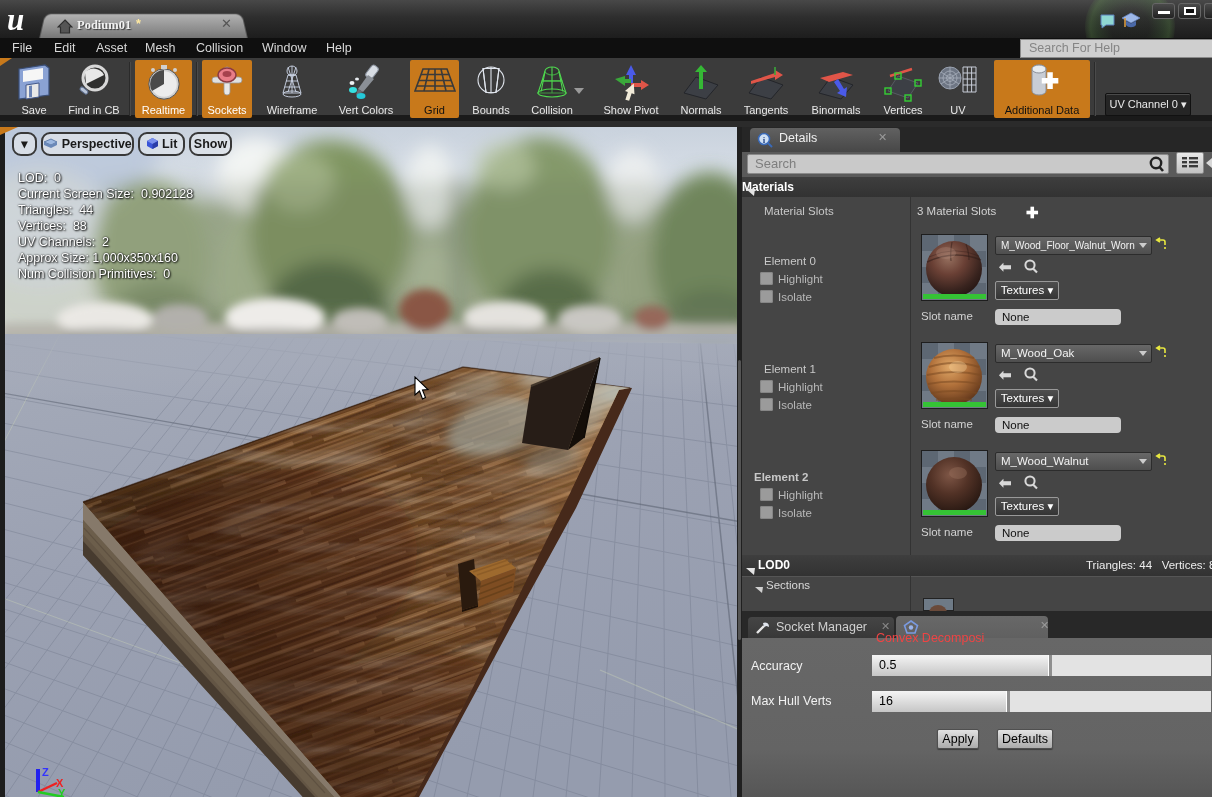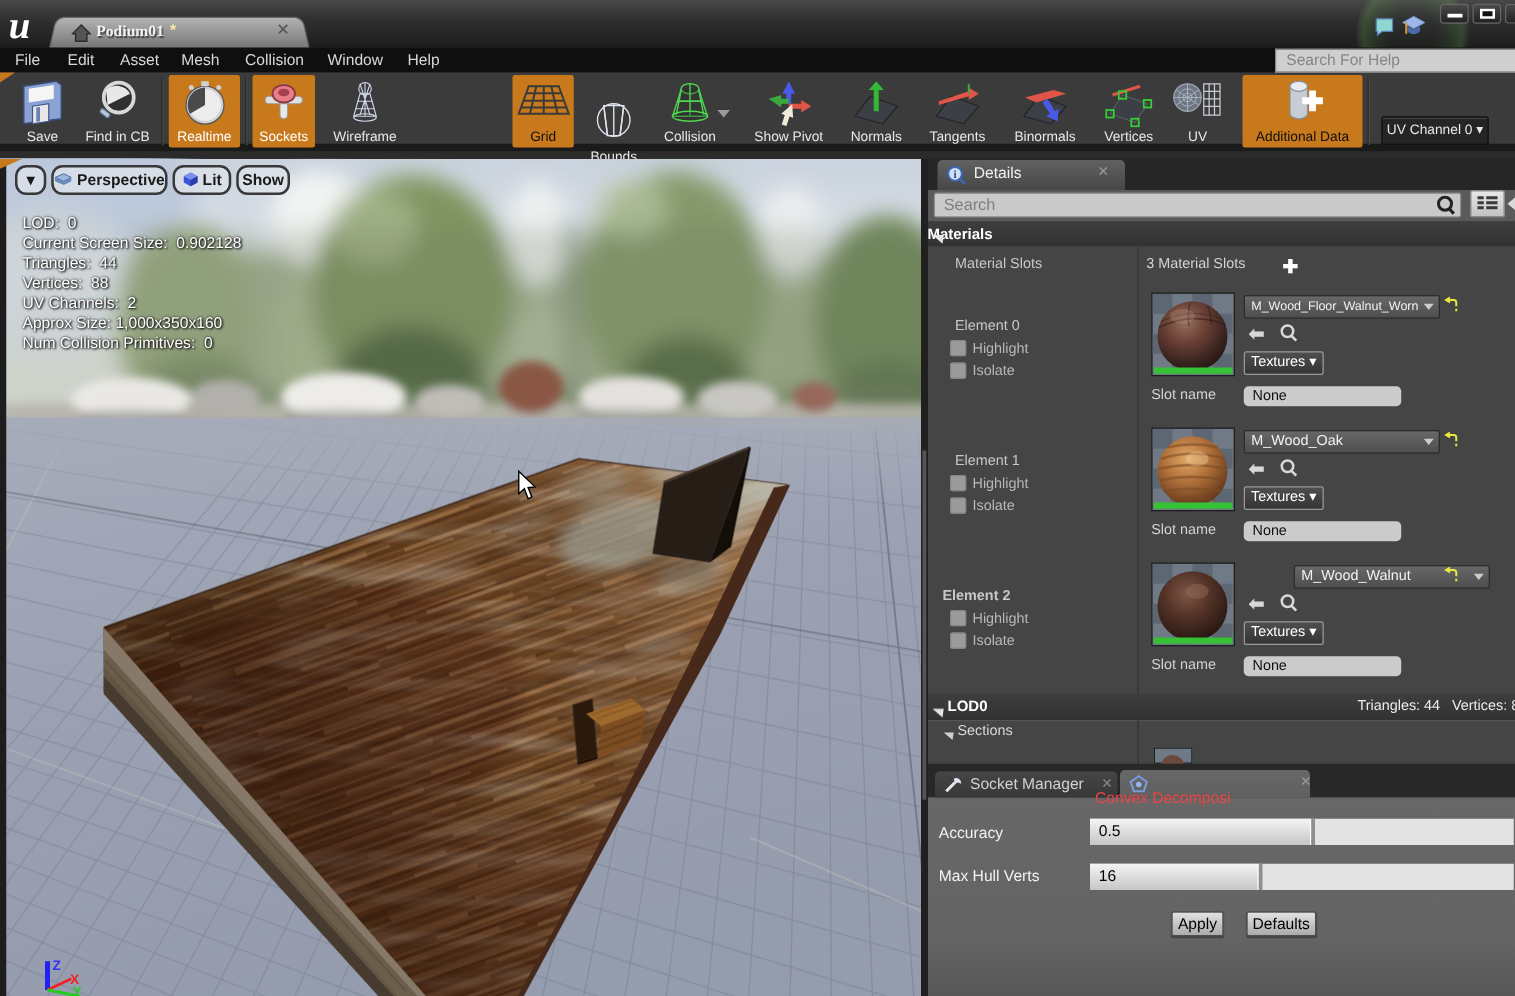--- a/index.html
+++ b/index.html
@@ -167,31 +167,43 @@
       <g stroke="#cdd6e8" stroke-width=".9" fill="none">
         <ellipse cx="17" cy="8" rx="5" ry="5"></ellipse>
         <path d="M13 12 L8 30 L26 30 L21 12 Z"></path>
         <path d="M13 12 h8 M11 18 h12 M9.5 24 h15"></path>
         <path d="M17 3 v27 M13 4 l8 25 M21 4 l-8 25"></path>
         <ellipse cx="17" cy="31" rx="9" ry="3"></ellipse>
       </g>
     </svg>
     <div class="lbl">Wireframe</div>
   </div>
+  <div class="abs tbtn" style="left:332px;top:60px;width:68px;">
+    <svg class="ticon" width="44" height="40" viewBox="0 0 44 40">
+      <rect x="24" y="2" width="8" height="14" rx="3" transform="rotate(38 28 9)" fill="#d8dde4" stroke="#8a929e" stroke-width="1"></rect>
+      <path d="M14 26 L24 12 L30 16 L19 29 Z" fill="#8a8f96"></path>
+      <path d="M14 26 l5 3 l-7 3 z" fill="#6a6f76"></path>
+      <ellipse cx="9" cy="27" rx="4" ry="3" fill="#35e0e0"></ellipse>
+      <ellipse cx="17" cy="33" rx="4.5" ry="3" fill="#25c8d8"></ellipse>
+      <ellipse cx="8" cy="20" rx="2.5" ry="2" fill="#eef2f4"></ellipse>
+      <ellipse cx="13" cy="16" rx="2" ry="1.6" fill="#e8ecf0"></ellipse>
+    </svg>
+    <div class="lbl">Vert Colors</div>
+  </div>
   <div class="abs tbtn orange dk" style="left:410px;width:49px;">
     <svg class="ticon" width="44" height="38" viewBox="0 0 44 38">
       <g stroke="#3a3a3a" stroke-width="1.6" fill="none">
         <path d="M10 6 L34 6 L42 28 L2 28 Z"></path>
         <path d="M16 6 L11 28 M22 6 L22 28 M28 6 L33 28"></path>
         <path d="M8 11.5 L36 11.5 M6 17.5 L38 17.5 M4 23 L40 23"></path>
       </g>
     </svg>
     <div class="lbl">Grid</div>
   </div>
-  <div class="abs tbtn" style="left:464px;top:76px;width:54px;">
+  <div class="abs tbtn" style="left:464px;top:60px;width:54px;">
     <svg class="ticon" width="40" height="40" viewBox="0 0 40 40">
       <g stroke="#dfe4ec" stroke-width="1.1" fill="none">
         <circle cx="20" cy="17" r="13"></circle>
         <path d="M12 5.5 h16 l-3 24 h-10 z"></path>
         <path d="M12 5.5 l3 24 M28 5.5 l-3 24"></path>
         <path d="M20 4 v26"></path>
       </g>
     </svg>
     <div class="lbl">Bounds</div>
   </div>
@@ -757,21 +769,21 @@
               <stop offset="45%" stop-color="#523226"></stop>
               <stop offset="85%" stop-color="#2e1c15"></stop>
               <stop offset="100%" stop-color="#1e120d"></stop>
         </radialGradient>
           </defs>
         <circle cx="32" cy="34" r="28" fill="url(#sph3)"></circle>
         <ellipse cx="36" cy="22" rx="9" ry="6" fill="#9a7260" opacity=".4"></ellipse>
       </svg>
       <div class="greenbar"></div>
     </div>
-    <div class="combo" style="top:2px;font-size:11.5px;margin-left:40px;">M_Wood_Walnut<span style="position:absolute;right:4px;top:6px;width:0;height:0;border-top:5px solid #ccc;border-left:4px solid transparent;border-right:4px solid transparent;"></span></div>
+    <div class="combo" style="top:2px;font-size:11.5px;">M_Wood_Walnut<span style="position:absolute;right:4px;top:6px;width:0;height:0;border-top:5px solid #ccc;border-left:4px solid transparent;border-right:4px solid transparent;"></span></div>
     <div class="abs" style="left:412px;top:3px;">
       <svg width="14" height="15">
           <path d="M11 8 V5 a2 2 0 0 0 -2 -2 h-6 M6 1 L2.8 3 L6 5 M11 10 v2" stroke="#e8e840" stroke-width="1.6" fill="none"></path>
         </svg>
     </div>
     <div class="abs" style="left:257px;top:24px;color:#d8d8d8;font-size:15px;font-weight:bold;">⬅</div>
     <div class="abs" style="left:281px;top:24px;">
       <svg width="16" height="16">
           <circle cx="7" cy="7" r="4.6" fill="none" stroke="#d8d8d8" stroke-width="2"></circle>
           <path d="M10 10.5 L14 14.5" stroke="#d8d8d8" stroke-width="2.2"></path>

